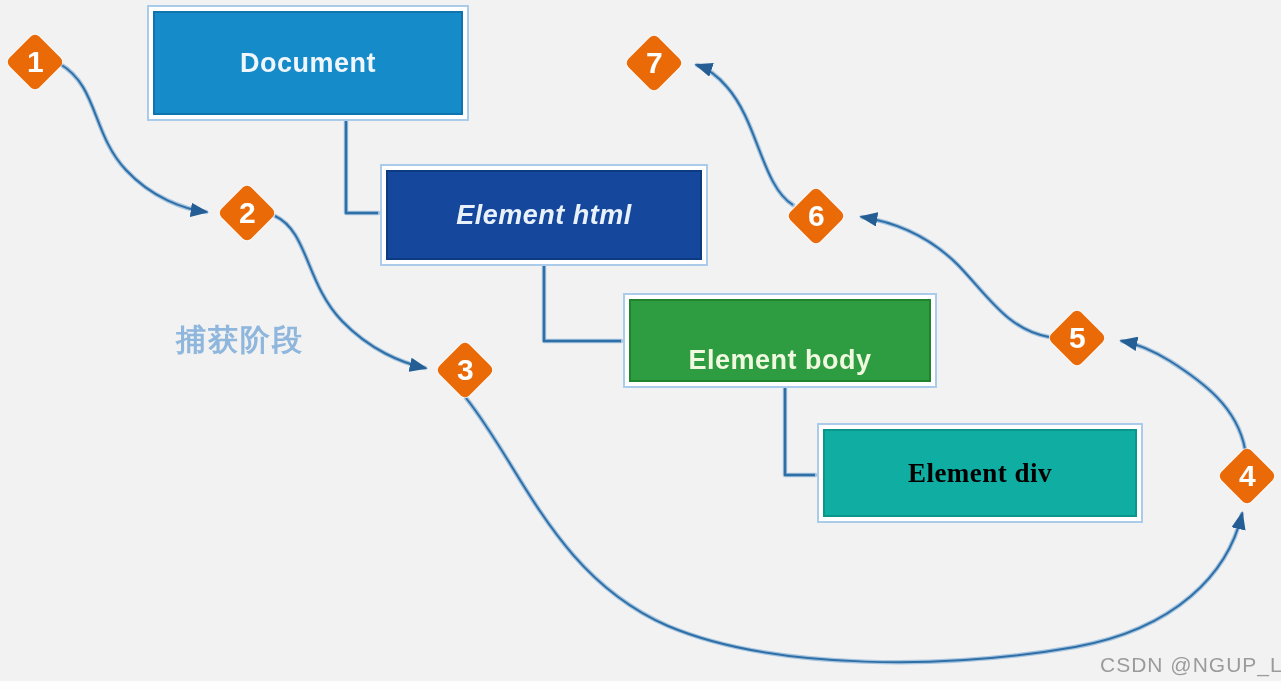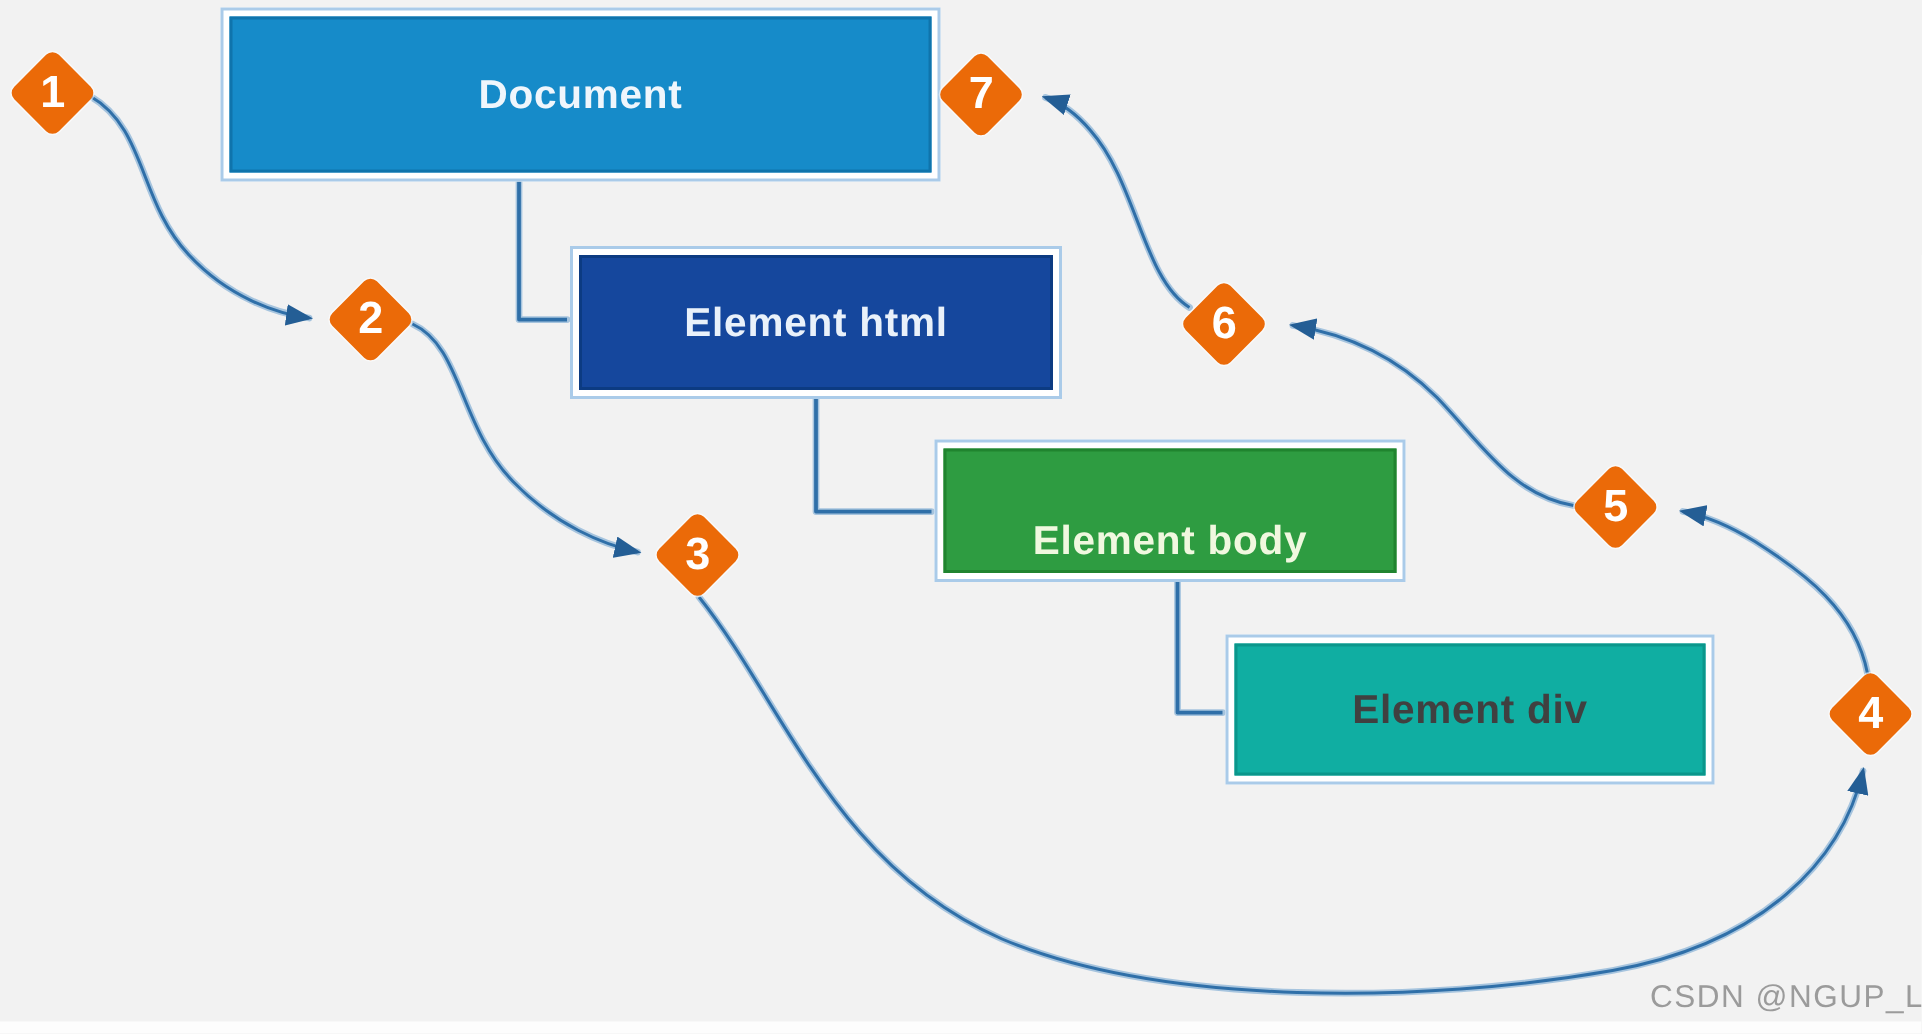--- a/index.html
+++ b/index.html
@@ -33,21 +33,21 @@
   .fill-div      { border-color: #0A968B; }
   .node-label {
     font-size: 27px;
     font-weight: bold;
     letter-spacing: 0.5px;
     white-space: nowrap;
   }
   .label-document { color: #EFF6FC; }
   .label-html     { color: #E9F1FA; }
   .label-body     { color: #F0F8DF; margin-top: 40px; }
-  .label-div      { color: #404040; }
+  .label-div      { color: #000000; font-family: Liberation Serif, serif; }
 
   
   .marker {
     position: absolute;
     width: 42px; height: 42px;
     border-radius: 6px;
     transform: rotate(45deg);
     display: flex; align-items: center; justify-content: center;
     box-shadow: 0 0 0 1px rgba(255,255,255,0.55);
   }
@@ -119,28 +119,28 @@
       <use href="#p34" marker-end="url(#ah)"></use>
       <use href="#p45" marker-end="url(#ah)"></use>
       <use href="#p56" marker-end="url(#ah)"></use>
       <use href="#p67" marker-end="url(#ah)"></use>
       <use href="#e1" stroke-width="2.5"></use>
       <use href="#e2" stroke-width="2.5"></use>
       <use href="#e3" stroke-width="2.5"></use>
     </g>
   </svg>
 
-  <div class="node" style="left:147px; top:5px; width:480px; height:116px">
+  <div class="node" style="left:147px; top:5px; width:322px; height:116px">
     <div class="node-fill fill-document" style="background-color: rgb(22, 139, 201);">
       <span class="node-label label-document">Document</span>
     </div>
   </div>
 
   <div class="node" style="left:380px; top:164px; width:328px; height:102px">
-    <div class="node-fill fill-html" style="background-color: rgb(21, 71, 157);">
+    <div class="node-fill fill-html" style="background-color: rgb(21, 71, 157); font-style: italic;">
       <span class="node-label label-html">Element html</span>
     </div>
   </div>
 
   <div class="node" style="left:623px; top:293px; width:314px; height:95px">
     <div class="node-fill fill-body" style="background-color: rgb(46, 156, 65);">
       <span class="node-label label-body">Element body</span>
     </div>
   </div>
 
@@ -165,18 +165,19 @@
   <div class="marker" style="left: 1056px; top: 317px; background-color: rgb(235, 106, 8);">
     <span class="marker-num">5</span>
   </div>
   <div class="marker" style="left: 795px; top: 195px; background-color: rgb(235, 106, 8);">
     <span class="marker-num">6</span>
   </div>
   <div class="marker" style="left: 633px; top: 42px; background-color: rgb(235, 106, 8);">
     <span class="marker-num">7</span>
   </div>
 
+  <div class="phase-label" style="left: 176px; top: 320px; color: rgb(143, 182, 220);">捕获阶段</div>
 
 
   <div class="watermark" style="left: 1100px; top: 653px; color: rgb(155, 155, 155);">CSDN @NGUP_LEE</div>
 
   <div class="bottom-strip"></div>
 </div>
 
 </body></html>

